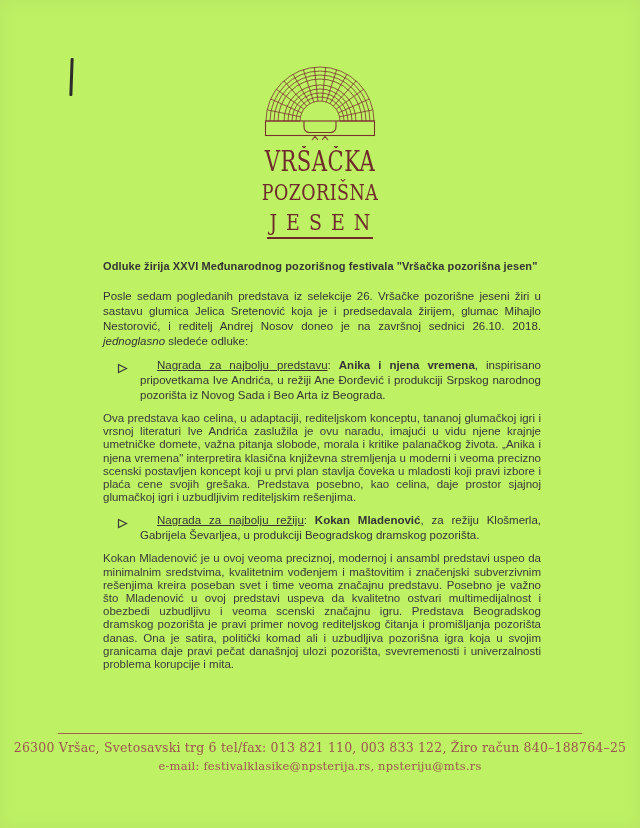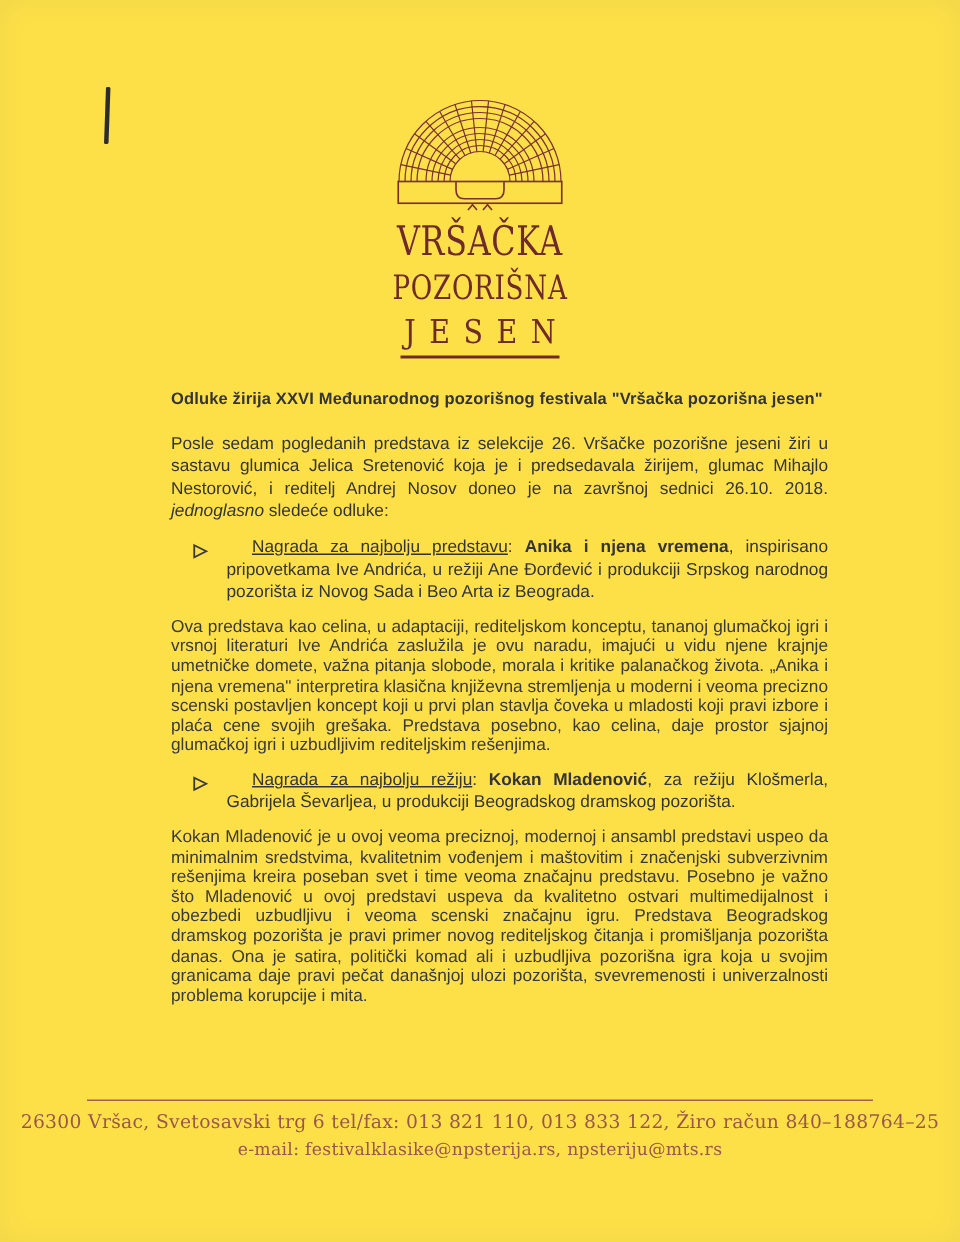--- a/index.html
+++ b/index.html
@@ -1,20 +1,20 @@
 <!DOCTYPE html>
 <html><head>
 <meta charset="utf-8">
 <style>
   html,body { margin:0; padding:0; background:#e9e9e7; }
   .page {
     position:relative;
     width:640px; height:828px;
     margin:0 auto;
-    background:#fde047;
+    background:#bef264;
     box-shadow: inset 0 0 18px rgba(120,115,100,0.10);
     overflow:hidden;
     font-family:"Liberation Sans", sans-serif;
     color:#343434;
   }
 
   
   .scan-artifact {
     position:absolute; left:70px; top:58px;
     width:3px; height:38px;
@@ -56,21 +56,21 @@
   }
 
   
   .meta {
     position:absolute; left:113px; top:192px;
     font-size:11.5px; line-height:13.5px;
   }
 
   
   .content {
-    position:absolute; left:114px; top:260px; width:438px;
+    position:absolute; left:103px; top:260px; width:438px;
   }
   .heading {
     margin:0; font-size:11px; font-weight:bold;
     white-space:nowrap; letter-spacing:0.1px;
   }
   .body-par {
     margin:17px 0 0 0; font-size:11.5px; line-height:15px;
     text-align:justify;
   }
   .award {
@@ -153,17 +153,17 @@
       </span>
       <p><span class="label">Nagrada za najbolju režiju</span><span>: </span><b>Kokan Mladenović</b><span>, za režiju Klošmerla, Gabrijela Ševarljea, u produkciji Beogradskog dramskog pozorišta.</span></p>
     </div>
 
     <p class="commentary">Kokan Mladenović je u ovoj veoma preciznoj, modernoj i ansambl predstavi uspeo da minimalnim sredstvima, kvalitetnim vođenjem i maštovitim i značenjski subverzivnim rešenjima kreira poseban svet i time veoma značajnu predstavu. Posebno je važno što Mladenović u ovoj predstavi uspeva da kvalitetno ostvari multimedijalnost i obezbedi uzbudljivu i veoma scenski značajnu igru. Predstava Beogradskog dramskog pozorišta je pravi primer novog rediteljskog čitanja i promišljanja pozorišta danas. Ona je satira, politički komad ali i uzbudljiva pozorišna igra koja u svojim granicama daje pravi pečat današnjoj ulozi pozorišta, svevremenosti i univerzalnosti problema korupcije i mita.</p>
 
   </div>
 
   <div class="footer">
     <div class="footer-rule"></div>
-    <div class="footer-line1">26300 Vršac, Svetosavski trg 6 tel/fax: 013 821 110, 013 833 122, Žiro račun 840–188764–25</div>
+    <div class="footer-line1">26300 Vršac, Svetosavski trg 6 tel/fax: 013 821 110, 003 833 122, Žiro račun 840–188764–25</div>
     <div class="footer-line2"><span>e-mail: </span><span>festivalklasike@npsterija.rs</span><span>, </span><span>npsteriju@mts.rs</span></div>
   </div>
 
 </div>
 
 </body></html>

